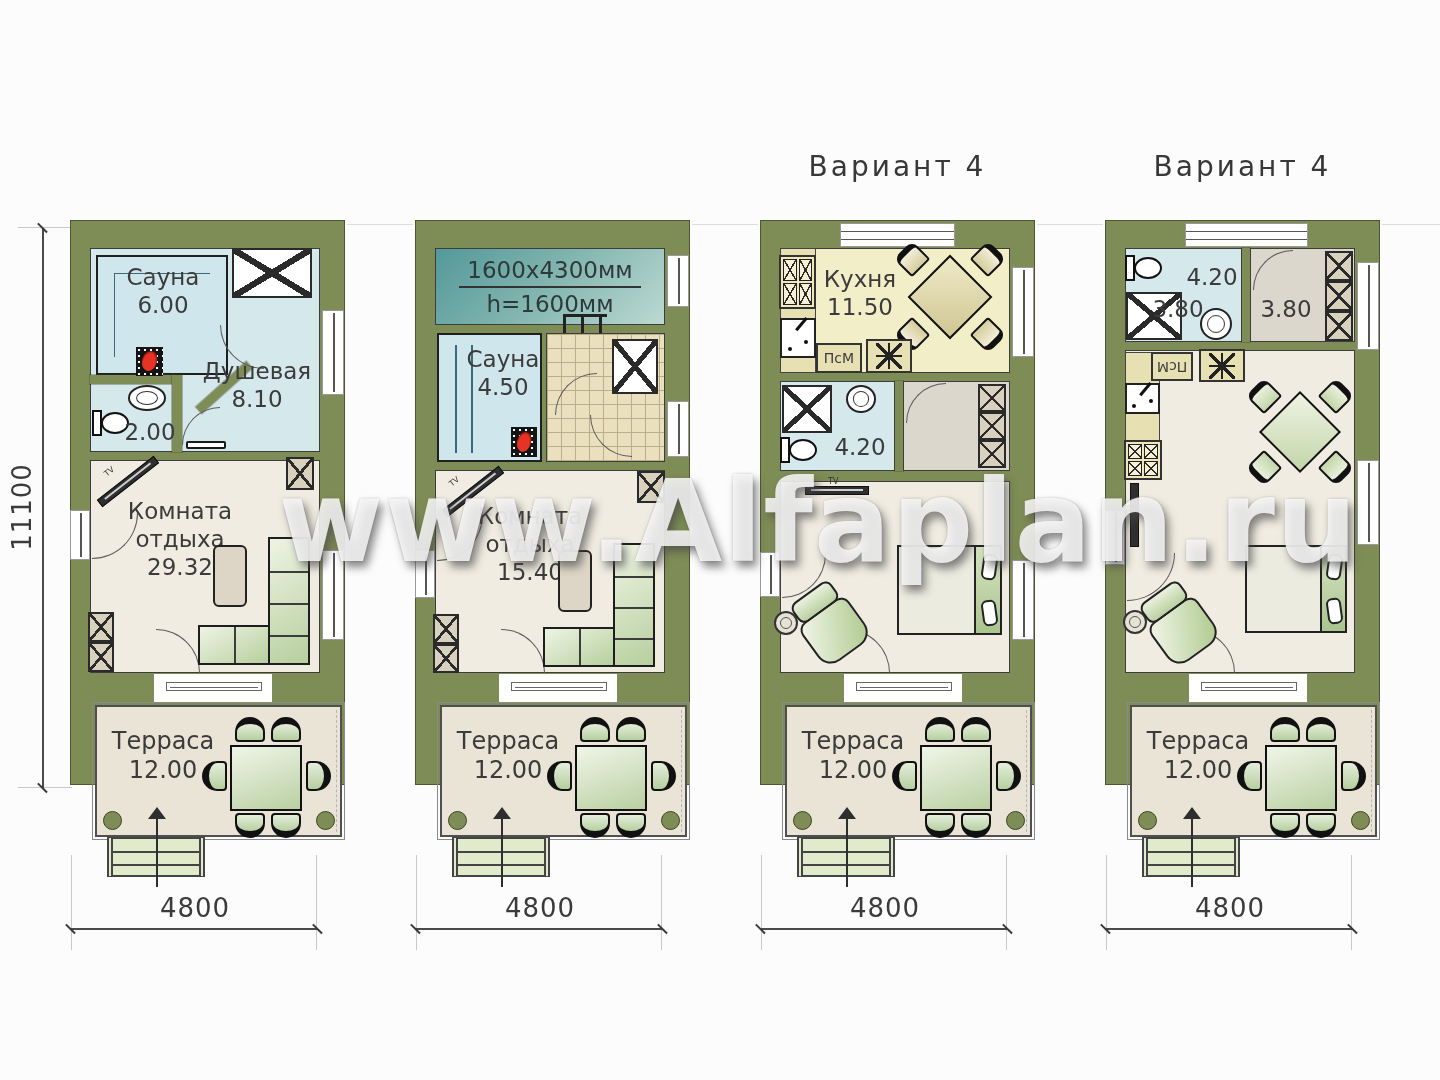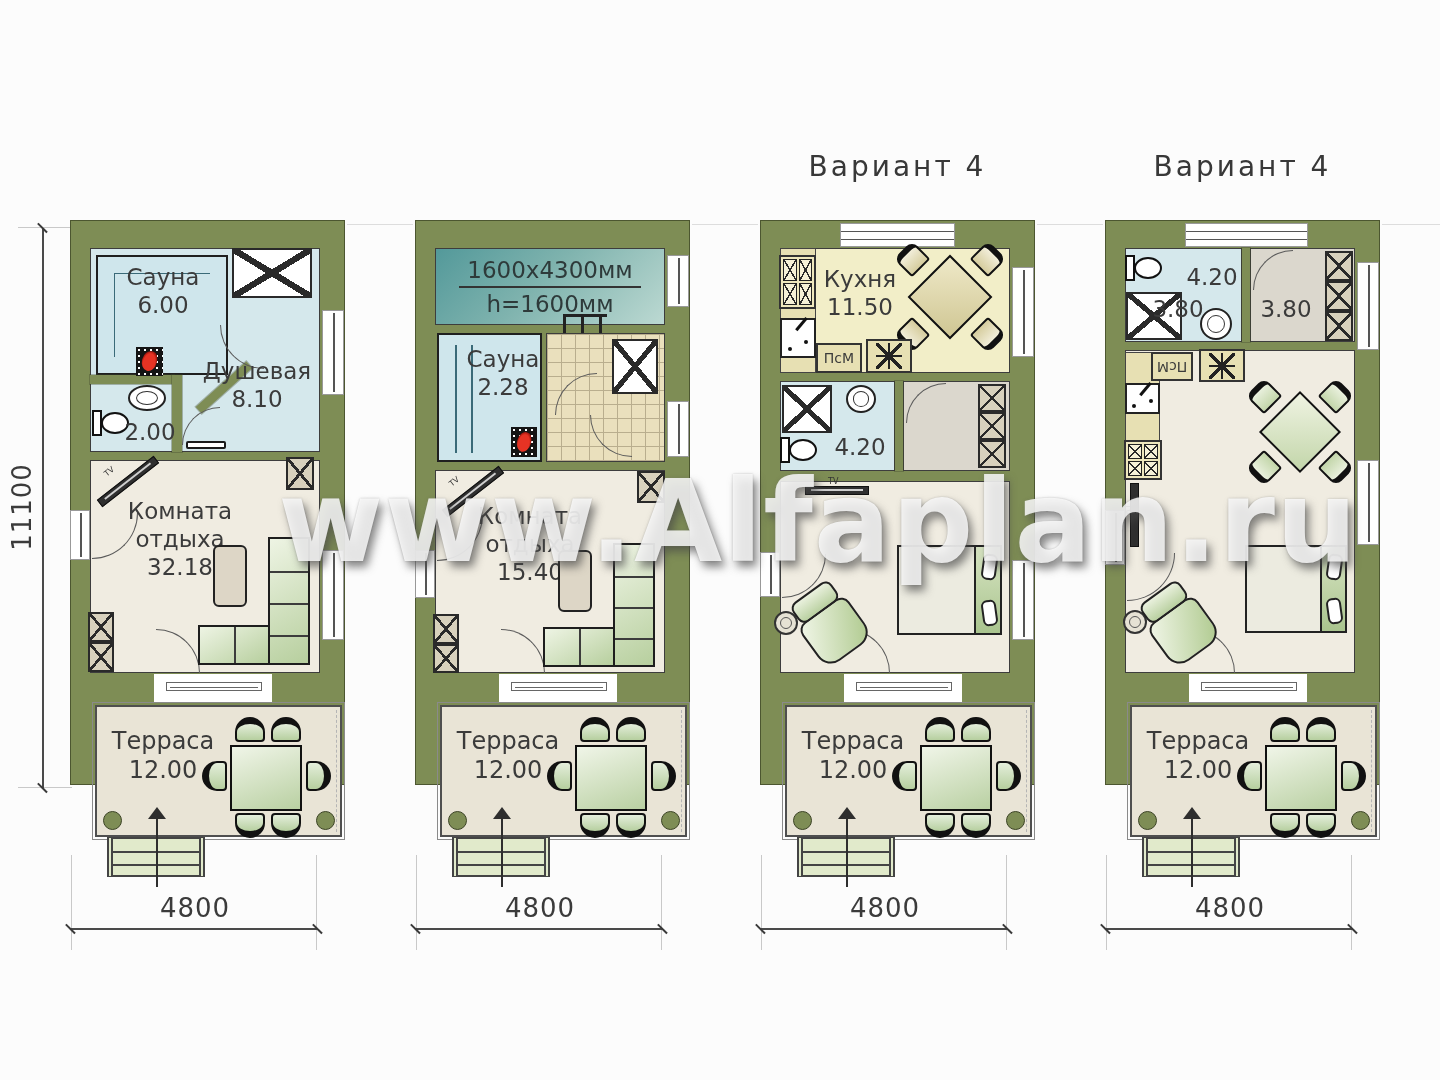--- a/index.html
+++ b/index.html
@@ -166,21 +166,21 @@
     <div class="room cream" style="left:20px;top:245px;width:230px;height:213px"></div>
     <div class="tvd" style="left:22px;top:262px;width:72px;height:9px;transform:rotate(-38deg)">
         <div class="lite"></div>
       </div>
     <div class="tiny" style="position:absolute;left:34px;top:252px;transform:rotate(-38deg)">TV</div>
     <div class="xbox tan xd" style="left:216px;top:242px;width:28px;height:33px"></div>
     <div class="xbox tan xd" style="left:18px;top:397px;width:26px;height:30px"></div>
     <div class="xbox tan xd" style="left:18px;top:427px;width:26px;height:30px"></div>
     <div class="rlabel" style="left:35px;top:282px;width:150px">
       <div>Комната отдыха</div>
-      <div>32.18</div>
+      <div>29.32</div>
     </div>
     <div class="sofa-part gfill" style="left:198px;top:322px;width:42px;height:128px">
       <div class="cline" style="left:0;top:32px;width:100%;height:1.5px"></div>
       <div class="cline" style="left:0;top:64px;width:100%;height:1.5px"></div>
       <div class="cline" style="left:0;top:96px;width:100%;height:1.5px"></div>
     </div>
     <div class="sofa-part gfill" style="left:128px;top:410px;width:72px;height:40px">
       <div class="cline" style="left:34px;top:0;width:1.5px;height:100%"></div>
     </div>
     <div class="ctable" style="left:143px;top:330px;width:34px;height:62px"></div>
@@ -244,21 +244,21 @@
     </div>
     <div class="ladder" style="left:148px;top:99px;width:44px;height:24px"></div>
 
     <div class="room tiles" style="left:131px;top:118px;width:119px;height:129px"></div>
     <div class="room" style="left:22px;top:118px;width:105px;height:129px;background:#cfe6ec;border:2.5px solid #1f1f1f"></div>
     <div class="bench" style="left:40px;top:130px;width:1px;height:108px"></div>
     <div class="bench" style="left:56px;top:130px;width:1px;height:108px"></div>
     <div class="heater" style="left:96px;top:212px;width:26px;height:30px"></div>
     <div class="rlabel" style="left:18px;top:130px;width:140px">
       <div>Сауна</div>
-      <div>2.28</div>
+      <div>4.50</div>
     </div>
     <div class="xbox white xd" style="left:197px;top:124px;width:46px;height:55px"></div>
     <div class="arc r90" style="left:140px;top:158px;width:42px;height:42px"></div>
     <div class="arc" style="left:175px;top:200px;width:42px;height:42px"></div>
 
     <div class="room cream" style="left:20px;top:255px;width:230px;height:203px"></div>
     <div class="tvd" style="left:22px;top:272px;width:72px;height:9px;transform:rotate(-38deg)">
         <div class="lite"></div>
       </div>
     <div class="tiny" style="position:absolute;left:34px;top:262px;transform:rotate(-38deg)">TV</div>

